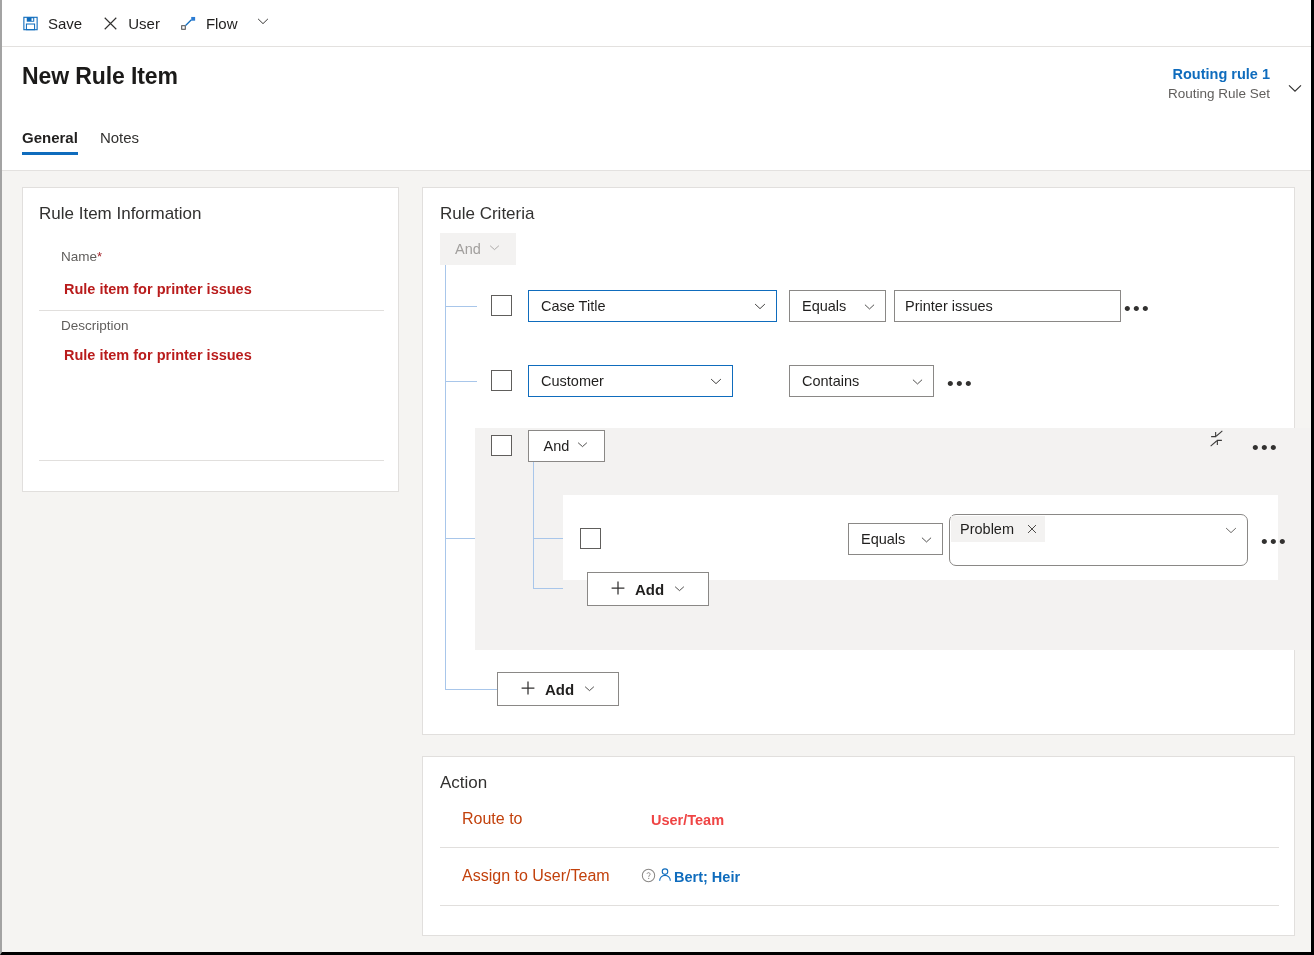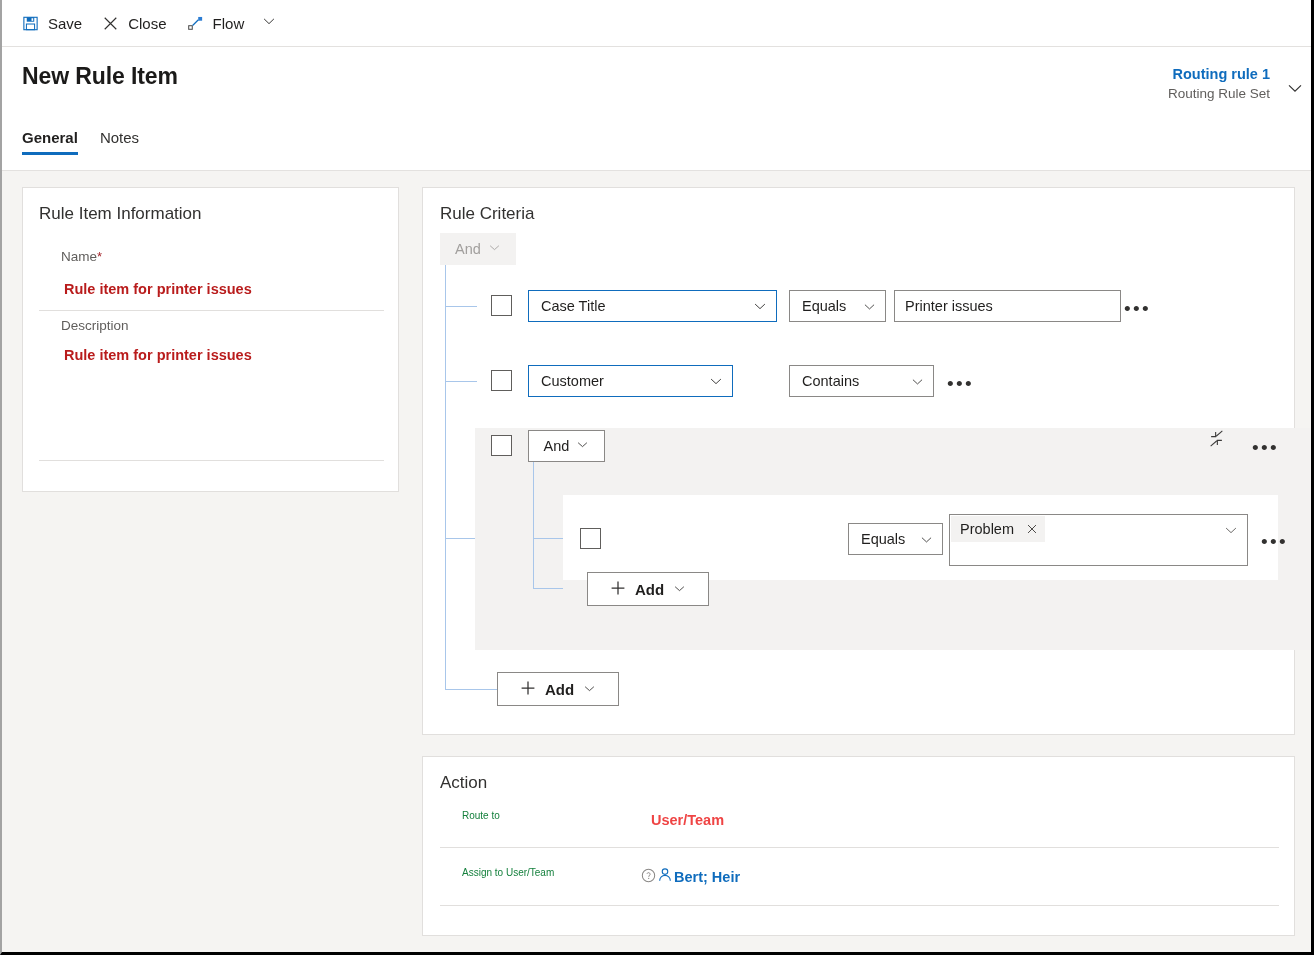--- a/index.html
+++ b/index.html
@@ -235,21 +235,21 @@
   .conn-h { height: 1px; }
 
   .grp-icon {
     position: absolute;
     display: flex; align-items: center; justify-content: center;
     width: 22px; height: 22px;
     cursor: default;
   }
 
   
-  .act-label { font-size: 10px; color: #15803d; position: absolute; }
+  .act-label { font-size: 16px; color: #c2410c; position: absolute; }
   .act-value { font-size: 14.5px; font-weight: bold; color: #ef4444; position: absolute; }
   .act-line { position: absolute; height: 1px; background: #e1dfdd; }
   .lookup-val {
     position: absolute; display: flex; align-items: center; gap: 1px;
     font-size: 14.5px; font-weight: bold; color: #0f6cbd; cursor: default;
   }
 </style>
 </head>
 <body>
 
@@ -269,21 +269,21 @@
       <span class="cmd-label">Save</span>
     </div>
 
 
     <div class="cmd-btn">
       <span class="cmd-ico">
         <svg viewBox="0 0 20 20" width="17" height="17">
           <path d="M3.2 3.2 L16.8 16.8 M16.8 3.2 L3.2 16.8" stroke="#323130" stroke-width="1.35" fill="none"></path>
         </svg>
       </span>
-      <span class="cmd-label">Close</span>
+      <span class="cmd-label">User</span>
     </div>
 
     <div class="cmd-btn">
       <span class="cmd-ico">
         <svg viewBox="0 0 20 20" width="17" height="17">
           <rect x="2.0" y="12.6" width="4.2" height="4.2" fill="none" stroke="#4a4a4a" stroke-width="1.2"></rect>
           <path d="M6.6 12.4 L13.4 5.6" stroke="#0f6cbd" stroke-width="1.4" fill="none"></path>
           <rect x="13.2" y="2.3" width="4.6" height="4.4" fill="#2b7cd3"></rect>
         </svg>
       </span>
@@ -444,21 +444,21 @@
         <div class="cbox" style="left:157px; top:340px;"></div>
         <div class="sel" style="left:425px; top:335px; width:95px;">
           <span class="txt">Equals</span>
           <span class="cv">
             <svg viewBox="0 0 16 16" width="13" height="13">
                 <path d="M2.4 5.8 L8 11 L13.6 5.8" fill="none" stroke="#323130" stroke-width="1.05"></path>
               </svg>
           </span>
         </div>
 
-        <div class="multisel" style="left:526px; top:326px; width:299px; height:52px;">
+        <div class="multisel" style="left:526px; top:326px; width:299px; height:52px;border-radius:7px;">
           <div class="tagchip">
             <span>Problem</span>
             <span class="x">
               <svg viewBox="0 0 14 14" width="12" height="12">
                 <path d="M2.4 2.4 L11.6 11.6 M11.6 2.4 L2.4 11.6" fill="none" stroke="#484644" stroke-width="1.15"></path>
               </svg>
             </span>
           </div>
           <span class="msel-chev">
             <svg viewBox="0 0 16 16" width="14" height="14">

